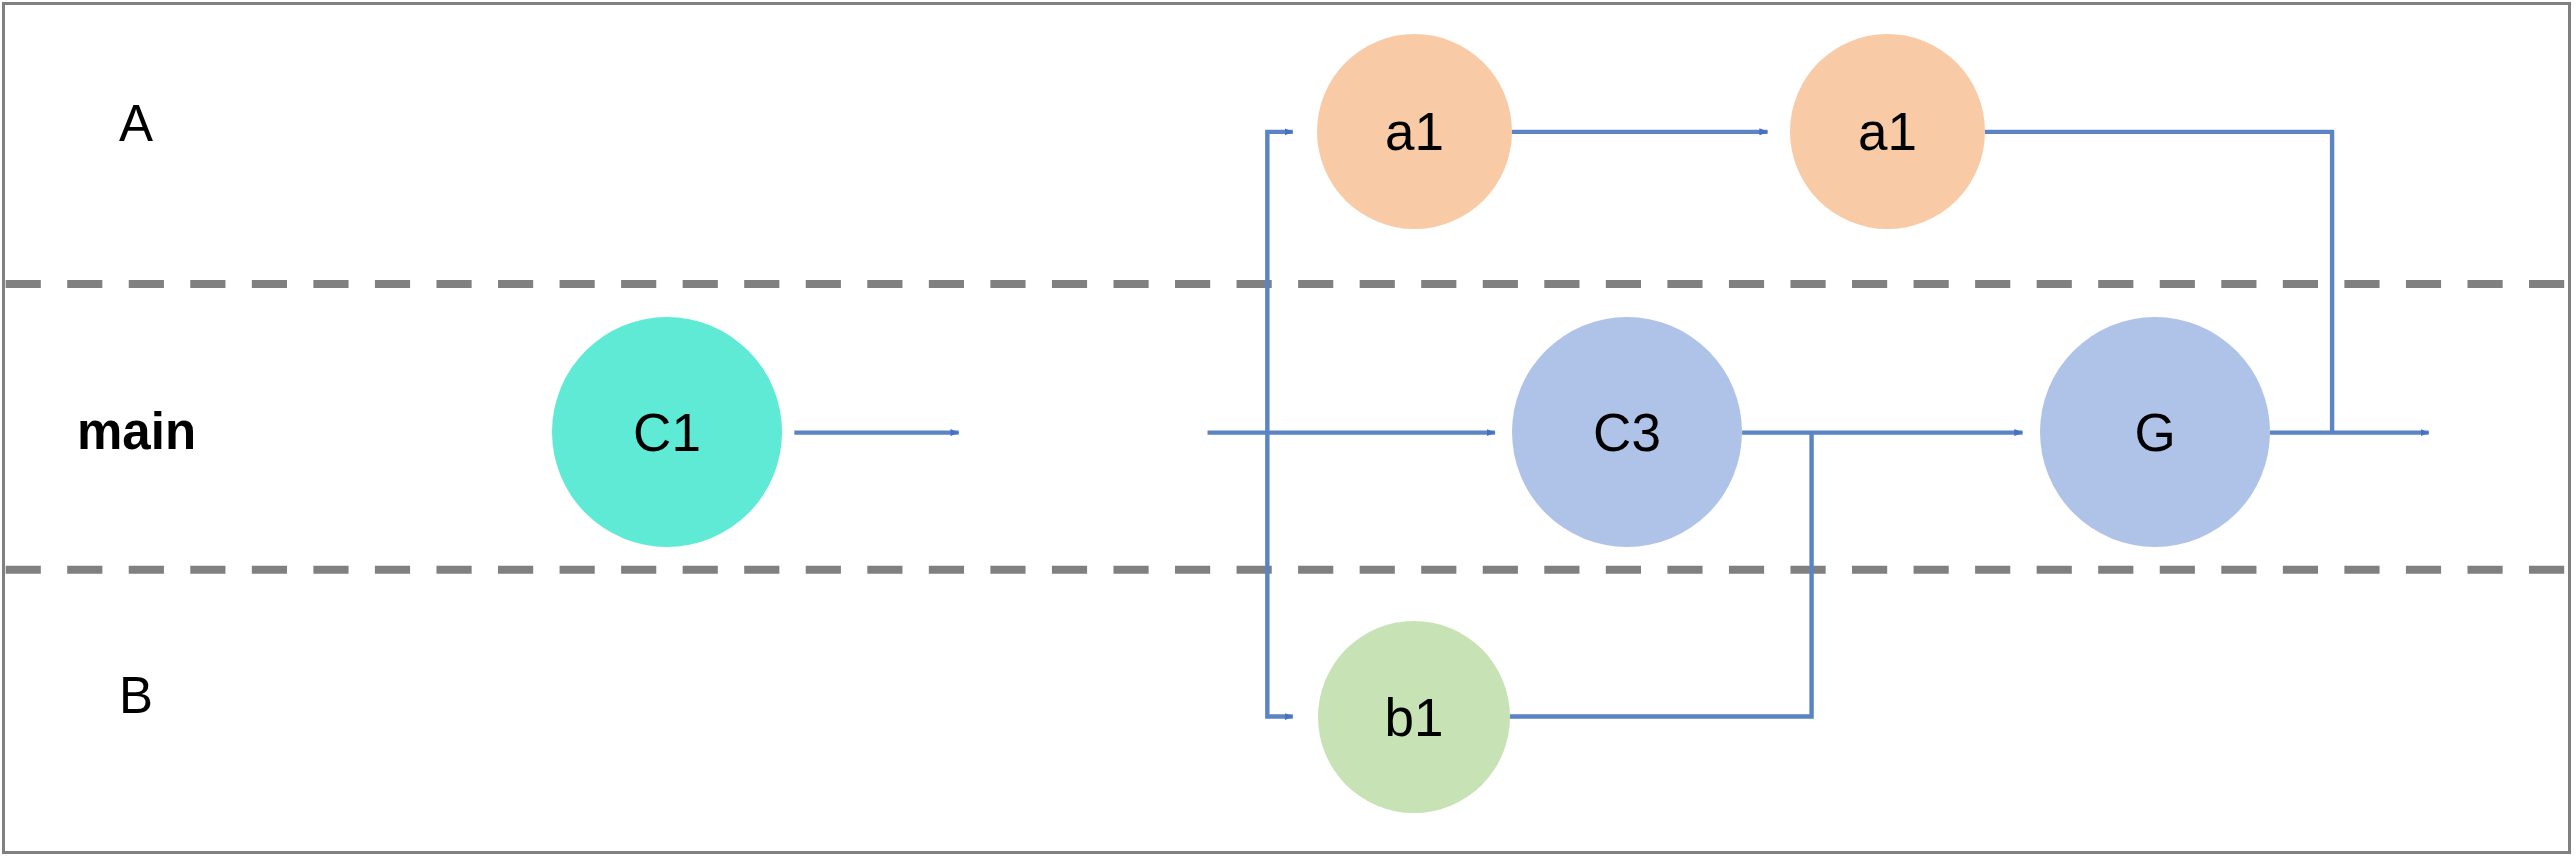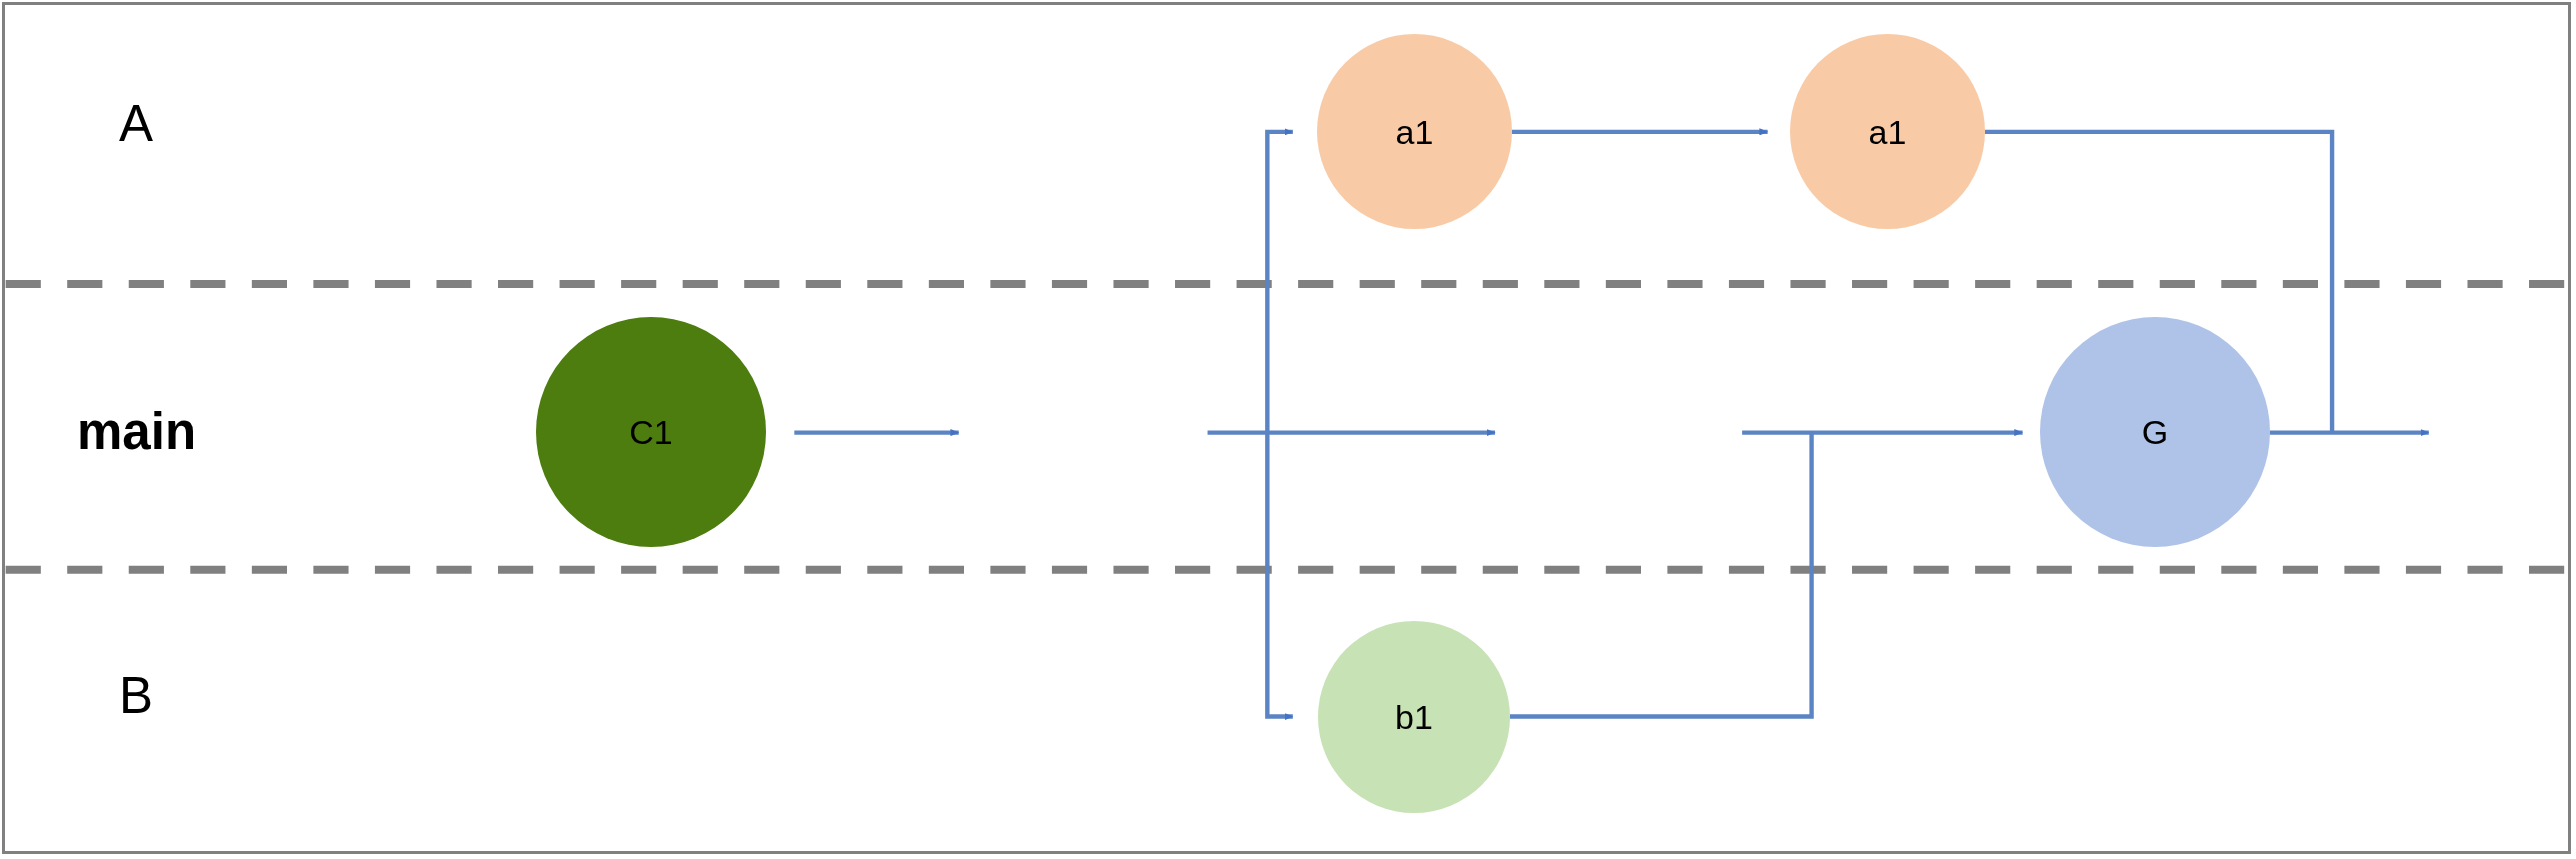--- a/index.html
+++ b/index.html
@@ -41,21 +41,21 @@
     white-space: nowrap;
     line-height: 1;
   }
   .node {
     position: absolute;
     border-radius: 50%;
     display: flex;
     align-items: center;
     justify-content: center;
     font-family: "Liberation Sans", sans-serif;
-    font-size: 34px;
+    font-size: 53px;
     color: #000000;
     line-height: 1;
     user-select: none;
   }
 </style>
 </head>
 <body>
 
 <div id="canvas">
 
@@ -105,21 +105,22 @@
 
     <g>
       <line x1="2581" y1="492" x2="2762" y2="492" stroke="#5B84C4" stroke-width="5" marker-end="url(#arrowhead)"></line>
     </g>
   </svg>
 
   <div class="lane-label" style="left:136px; top:123px; transform:translate(-50%,-50%);">A</div>
   <div class="lane-label" style="left:77px; top:406px;font-weight:bold;">main</div>
   <div class="lane-label" style="left:136px; top:695px; transform:translate(-50%,-50%);">B</div>
 
-  <div class="node" style="left:536px; top:317px; width:230px; height:230px; background:#4d7c0f;">C1</div>
+  <div class="node" style="left:552px; top:317px; width:230px; height:230px; background:#5eead4;">C1</div>
+  <div class="node" style="left:1512px; top:317px; width:230px; height:230px; background:#AFC3E8;">C3</div>
   <div class="node" style="left:2040px; top:317px; width:230px; height:230px; background:#AFC3E8;">G</div>
 
   <div class="node" style="left:1317px; top:34px; width:195px; height:195px; background:#F8CBA6;">a1</div>
   <div class="node" style="left:1790px; top:34px; width:195px; height:195px; background:#F8CBA6;">a1</div>
 
   <div class="node" style="left:1318px; top:621px; width:192px; height:192px; background:#C7E2B4;text-align:right;">b1</div>
 
 </div>
 
 

